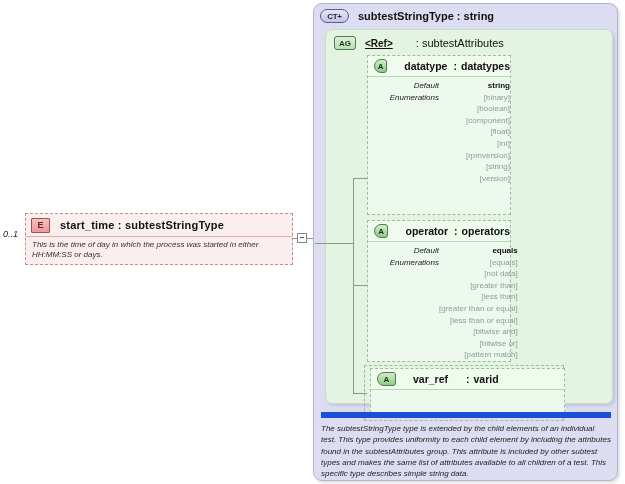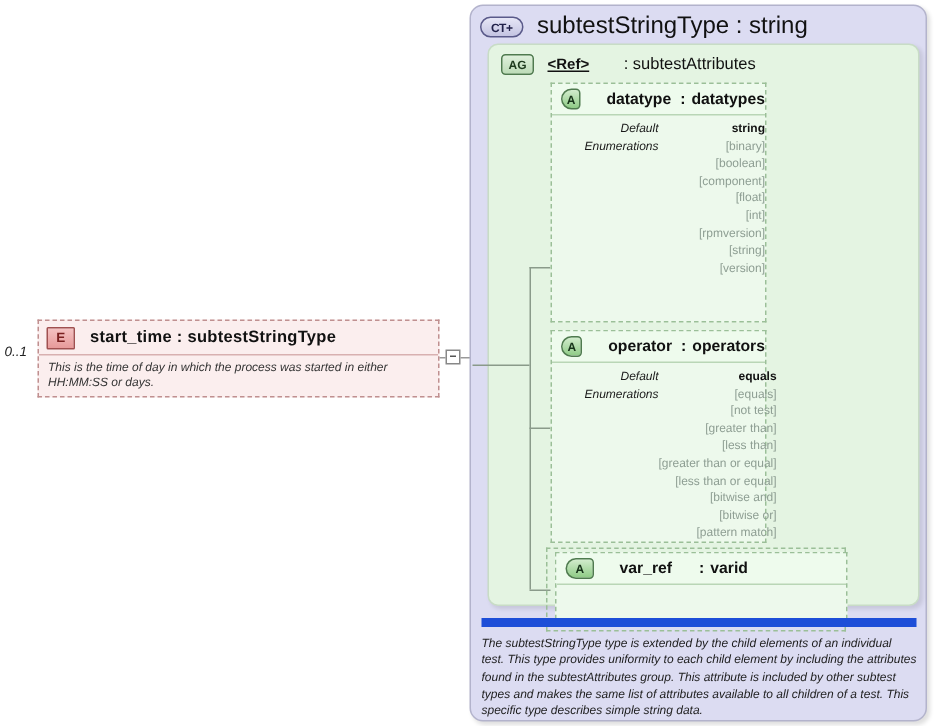--- a/index.html
+++ b/index.html
@@ -139,22 +139,22 @@
     font-size: 8px;
     font-weight: bold;
     display: flex;
     align-items: center;
     justify-content: center;
     box-sizing: border-box;
     letter-spacing: -0.3px;
   }
   #ct-title {
     margin-left: 9px;
-    font-size: 16px;
-    font-weight: normal;
+    font-size: 11px;
+    font-weight: bold;
     color: #111;
   }
 
   
   #ag-region {
     position: absolute;
     left: 11px;
     top: 25px;
     width: 288px;
     height: 375px;
@@ -398,21 +398,21 @@
         <div class="attr-type">operators</div>
       </div>
       <div class="attr-body">
         <div class="facet-labels">
           <div class="facet-label">Default</div>
           <div class="facet-label">Enumerations</div>
         </div>
         <div class="facet-values">
           <div class="facet-default">equals</div>
           <div class="facet-enum">[equals]</div>
-          <div class="facet-enum">[not test]</div>
+          <div class="facet-enum">[not data]</div>
           <div class="facet-enum">[greater than]</div>
           <div class="facet-enum">[less than]</div>
           <div class="facet-enum">[greater than or equal]</div>
           <div class="facet-enum">[less than or equal]</div>
           <div class="facet-enum">[bitwise and]</div>
           <div class="facet-enum">[bitwise or]</div>
           <div class="facet-enum">[pattern match]</div>
         </div>
       </div>
     </div>

